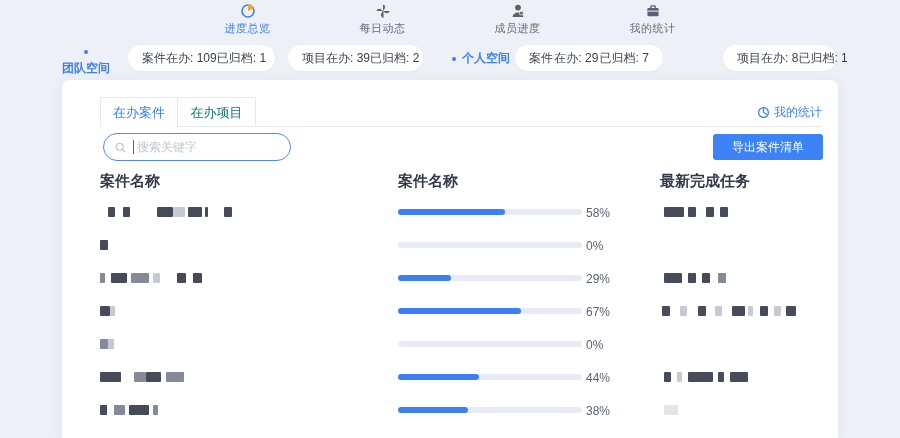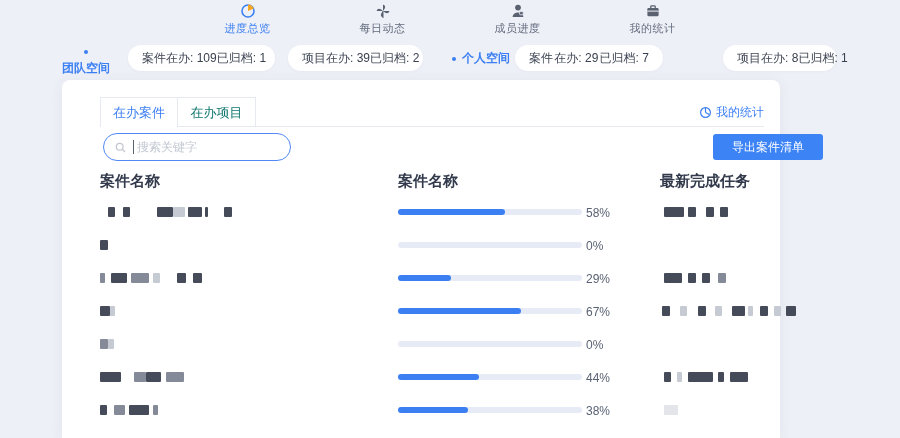--- a/index.html
+++ b/index.html
@@ -14,21 +14,21 @@
   .nav-item .nav-lbl{font-size:11px;color:#636b7e;letter-spacing:.5px;}
   .nav-item.active .nav-lbl{color:#3b7ff2;text-align:center;}
   .nav-ico{width:16px;height:16px;display:block;}
 
   .ws-label{position:absolute;top:50px;font-size:12px;font-weight:bold;color:#3b7ff2;display:flex;align-items:center;gap:6px;cursor:pointer;}
   .ws-dot{width:4px;height:4px;border-radius:50%;background:#3b7ff2;display:inline-block;}
   .pill{position:absolute;top:45px;height:26px;background:#fff;border-radius:13px;display:flex;align-items:center;justify-content:space-between;font-size:12px;color:#3f4654;padding:0 14px;box-sizing:border-box;box-shadow:0 1px 3px rgba(60,80,130,.04);}
   .pill b{font-weight:normal;color:#39404f;}
   .pill .seg{white-space:nowrap;}
 
-  .card{position:absolute;left:62px;top:80px;width:718px;height:358px;background:#fff;border-radius:8px 8px 0 0;box-shadow:0 2px 14px rgba(50,70,120,.07);}
+  .card{position:absolute;left:62px;top:80px;width:776px;height:358px;background:#fff;border-radius:8px 8px 0 0;box-shadow:0 2px 14px rgba(50,70,120,.07);}
   .tabbar{position:absolute;left:38px;top:17px;right:16px;height:29px;border-bottom:1px solid #e6e9f0;display:flex;}
   .tab{width:78px;height:29px;line-height:29px;text-align:center;font-size:13px;color:#0f766e;border:1px solid #e6e9f0;border-bottom:none;background:#fff;cursor:pointer;box-sizing:border-box;position:relative;}
   .tab + .tab{border-left:none;}
   .tab.active{color:#3b7ff2;}
   .tab.active::after{content:"";position:absolute;left:0;right:0;bottom:-1px;height:1px;background:#fff;}
   .overview{position:absolute;right:16px;top:24px;display:flex;align-items:center;gap:4px;color:#3b7ff2;font-size:12px;cursor:pointer;}
 
   .search{position:absolute;left:41px;top:53px;width:188px;height:28px;border:1px solid #5089f6;border-radius:15px;display:flex;align-items:center;padding:0 10px;box-sizing:border-box;background:#fff;}
   .search input{border:none;outline:none;flex:1;font-size:12px;color:#333;background:transparent;font-family:inherit;min-width:0;}
   .search input::placeholder{color:#c2c7d1;}

